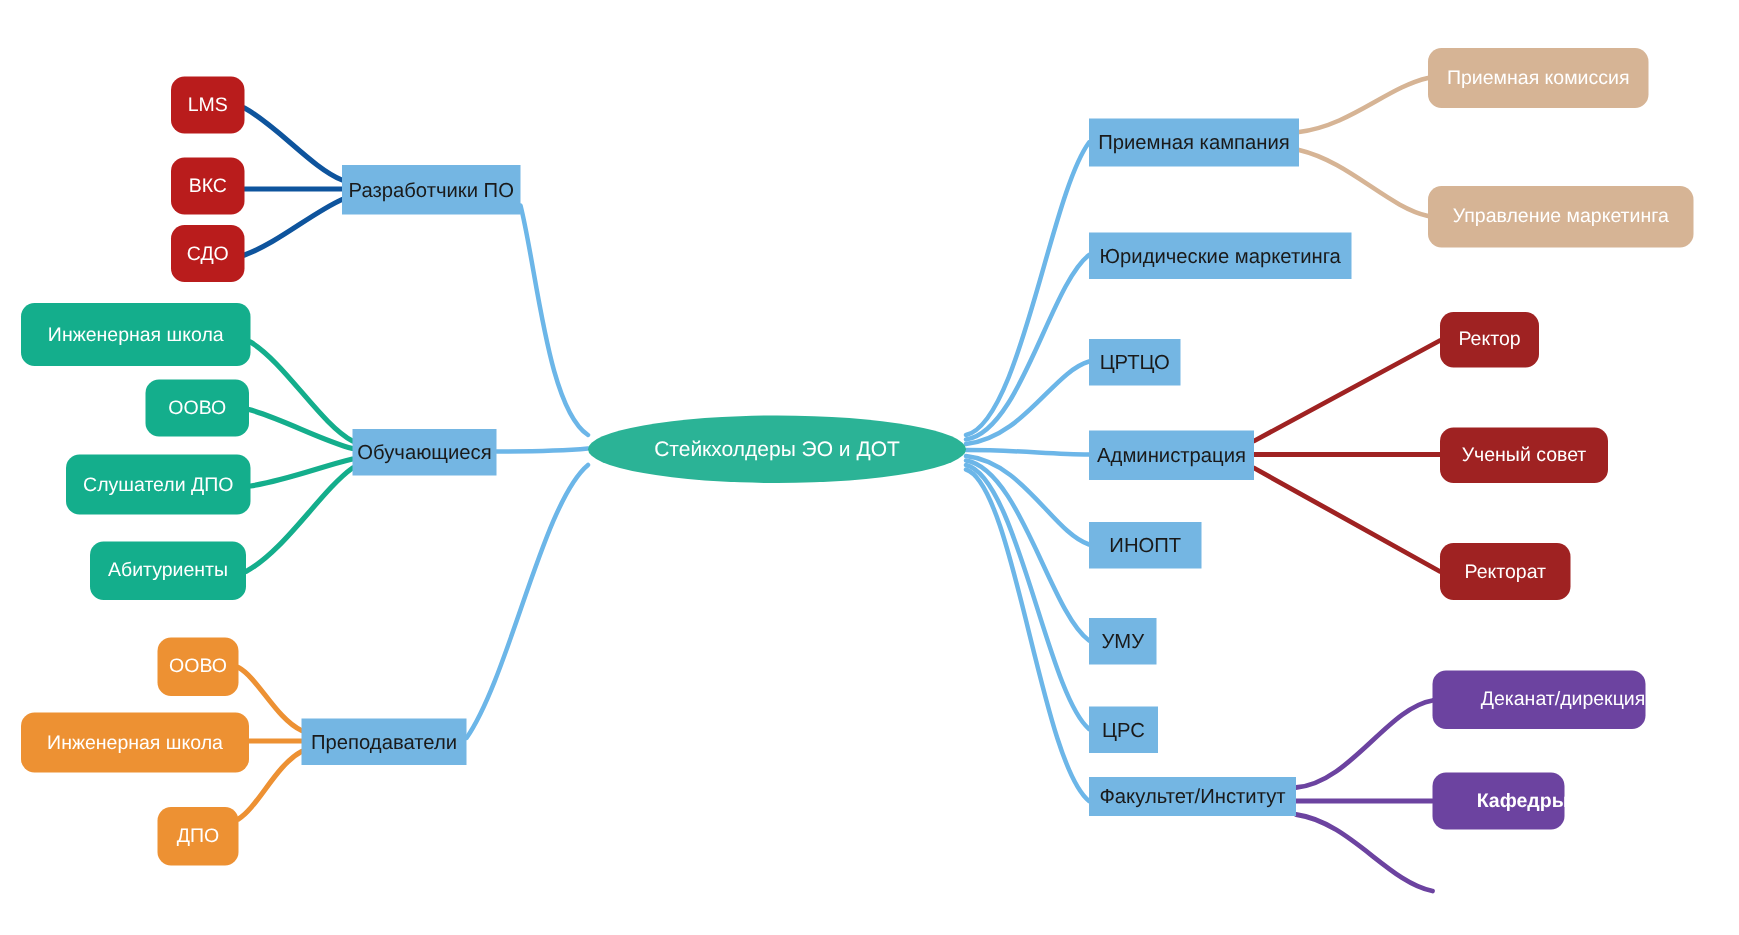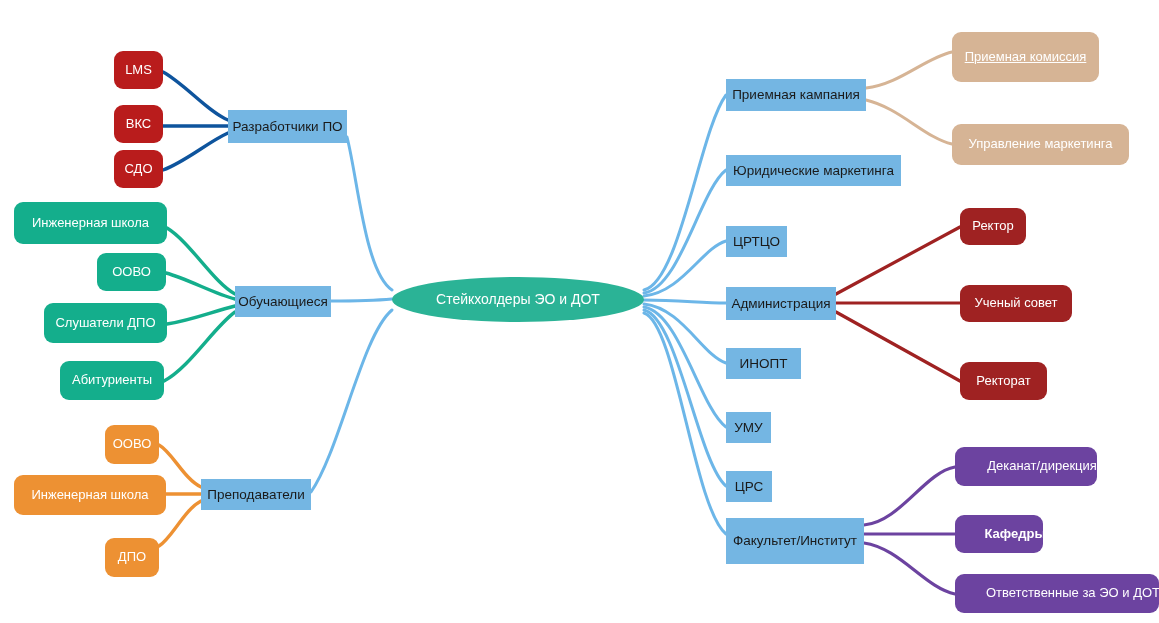--- a/index.html
+++ b/index.html
@@ -214,21 +214,21 @@
     <span class="node-label">Инженерная школа</span>
   </div>
   <div class="node teacher" style="left:105px; top:526px; width:54px; height:39px;margin-top:12px;">
     <span class="node-label">ДПО</span>
   </div>
 
   <div class="node cat" style="left:726px; top:79px; width:140px; height:32px;">
     <span class="node-label">Приемная кампания</span>
   </div>
 
-  <div class="node admission" style="left:952px; top:32px; width:147px; height:50px;text-decoration:underline;">
+  <div class="node admission" style="left:952px; top:32px; width:147px; height:40px;">
     <span class="node-label">Приемная комиссия</span>
   </div>
   <div class="node admission" style="left:952px; top:124px; width:177px; height:41px;">
     <span class="node-label">Управление маркетинга</span>
   </div>
 
   <div class="node cat" style="left:726px; top:155px; width:175px; height:31px;">
     <span class="node-label">Юридические маркетинга</span>
   </div>
 
@@ -255,27 +255,24 @@
   </div>
 
   <div class="node cat" style="left:726px; top:412px; width:45px; height:31px;">
     <span class="node-label">УМУ</span>
   </div>
 
   <div class="node cat" style="left:726px; top:471px; width:46px; height:31px;">
     <span class="node-label">ЦРС</span>
   </div>
 
-  <div class="node cat" style="left:726px; top:518px; width:138px; height:46px;">
+  <div class="node cat" style="left:726px; top:518px; width:138px; height:26px;">
     <span class="node-label">Факультет/Институт</span>
   </div>
 
   <div class="node faculty" style="left:955px; top:447px; width:142px; height:39px;">
     <span class="node-label">Деканат/дирекция</span>
   </div>
   <div class="node faculty" style="left:955px; top:515px; width:88px; height:38px;font-weight:bold;">
     <span class="node-label">Кафедры</span>
   </div>
-  <div class="node faculty" style="left:955px; top:574px; width:204px; height:39px;">
-    <span class="node-label">Ответственные за ЭО и ДОТ</span>
-  </div>
 
 </div>
 
 </body></html>

